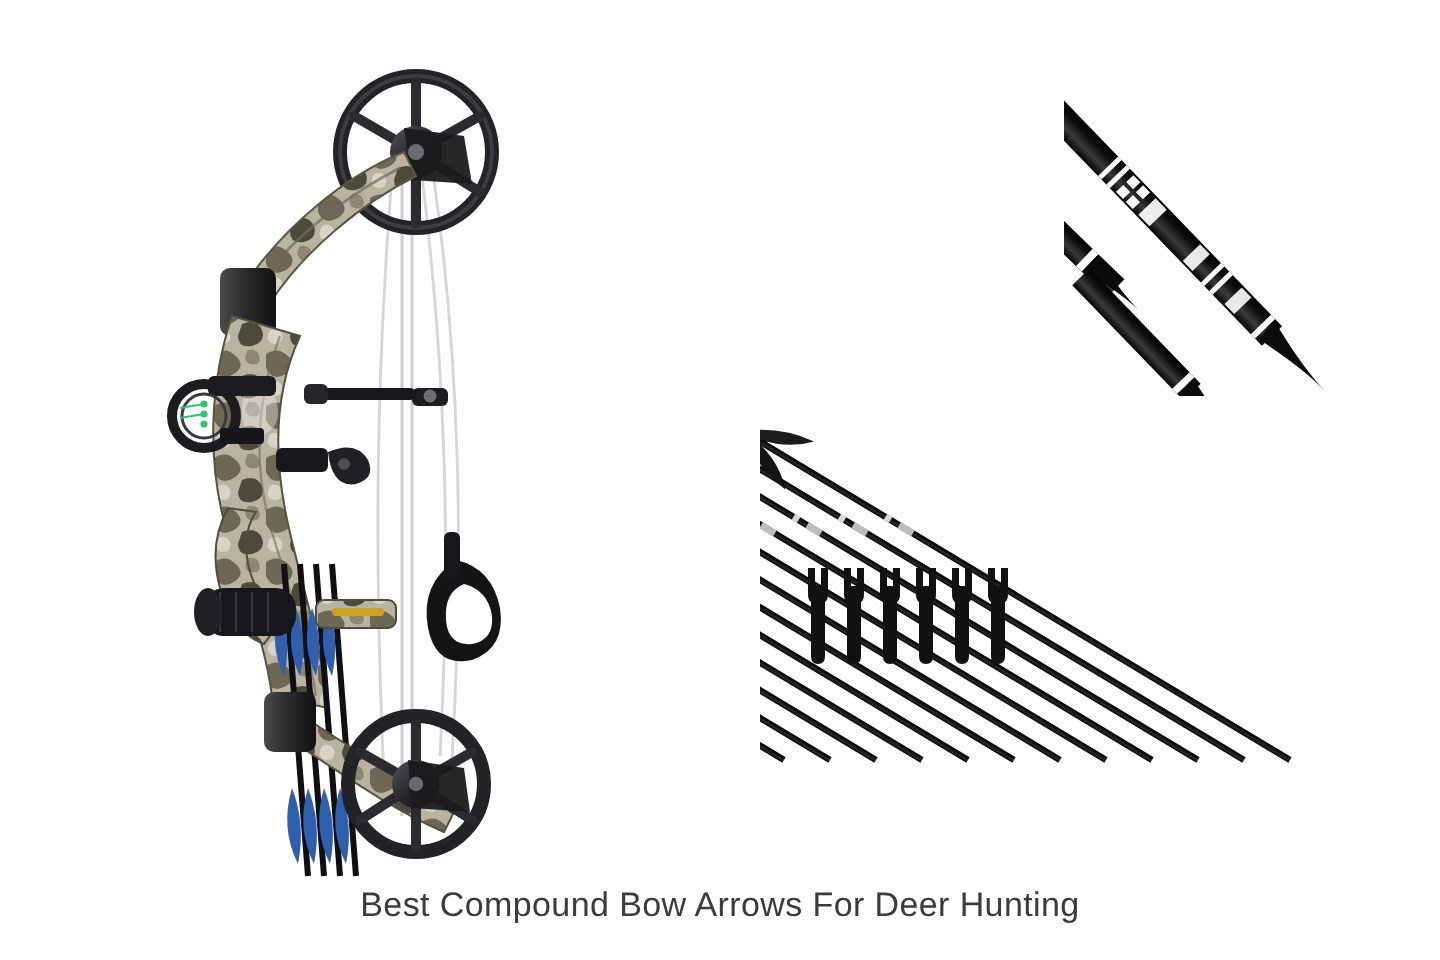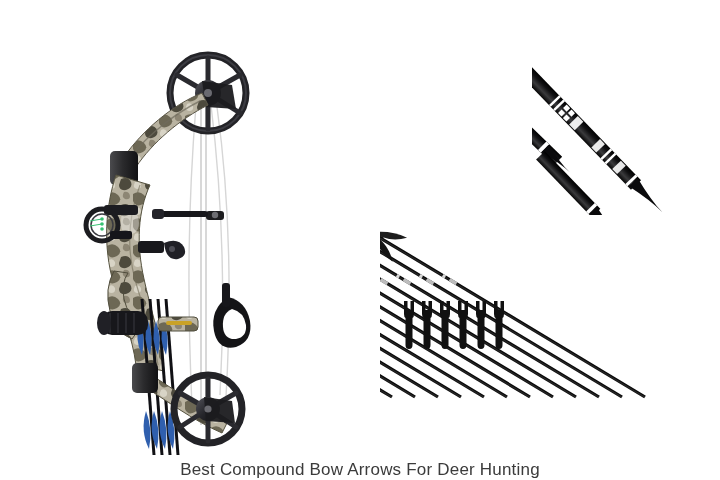--- a/index.html
+++ b/index.html
@@ -1,18 +1,18 @@
 <!DOCTYPE html>
 <html><head>
 <meta charset="utf-8">
 <style>
   html,body{margin:0;padding:0;background:#ffffff;}
   body{width:720px;height:480px;overflow:hidden;
        font-family:"Liberation Sans", sans-serif;}
-  #stage{position:relative;width:720px;height:412px;background:#ffffff;margin-top:17px;}
+  #stage{position:relative;width:720px;height:412px;background:#ffffff;}
 
   
   #caption{
     position:absolute;left:0;top:443px;width:720px;
     text-align:center;
     font-family:"Liberation Sans", sans-serif;
     font-size:17px;letter-spacing:.2px;color:#3b3b3b;
     white-space:nowrap;
   }
 

